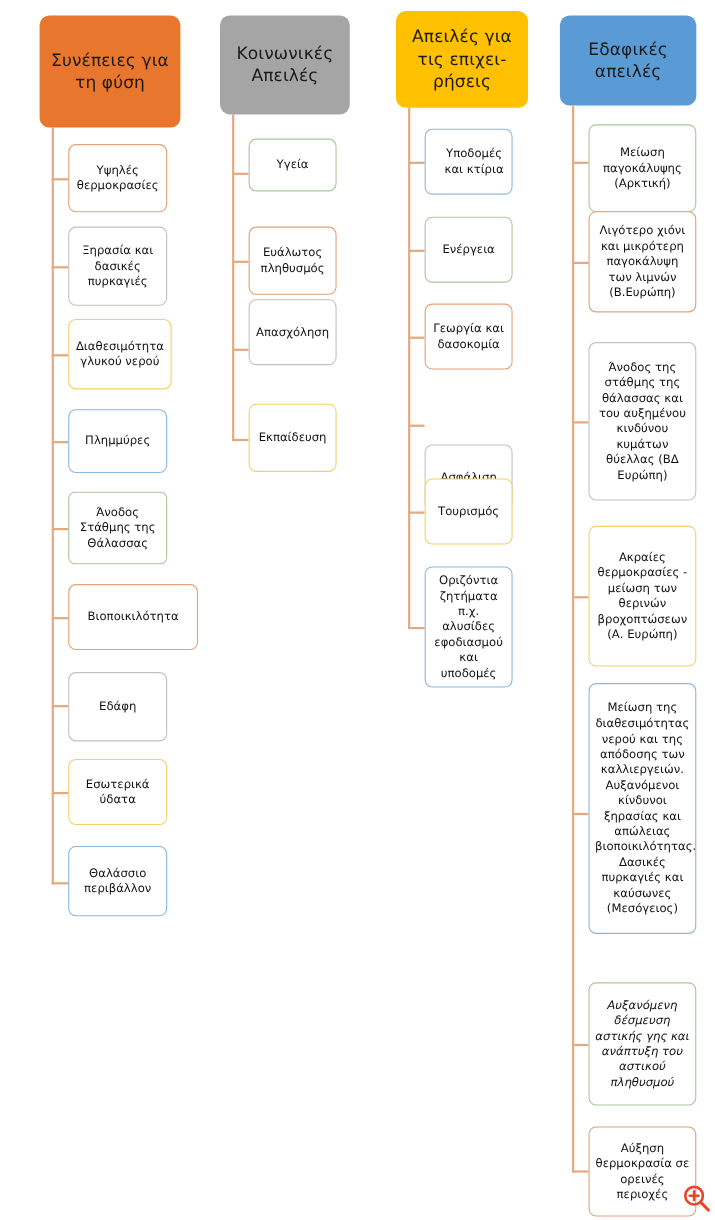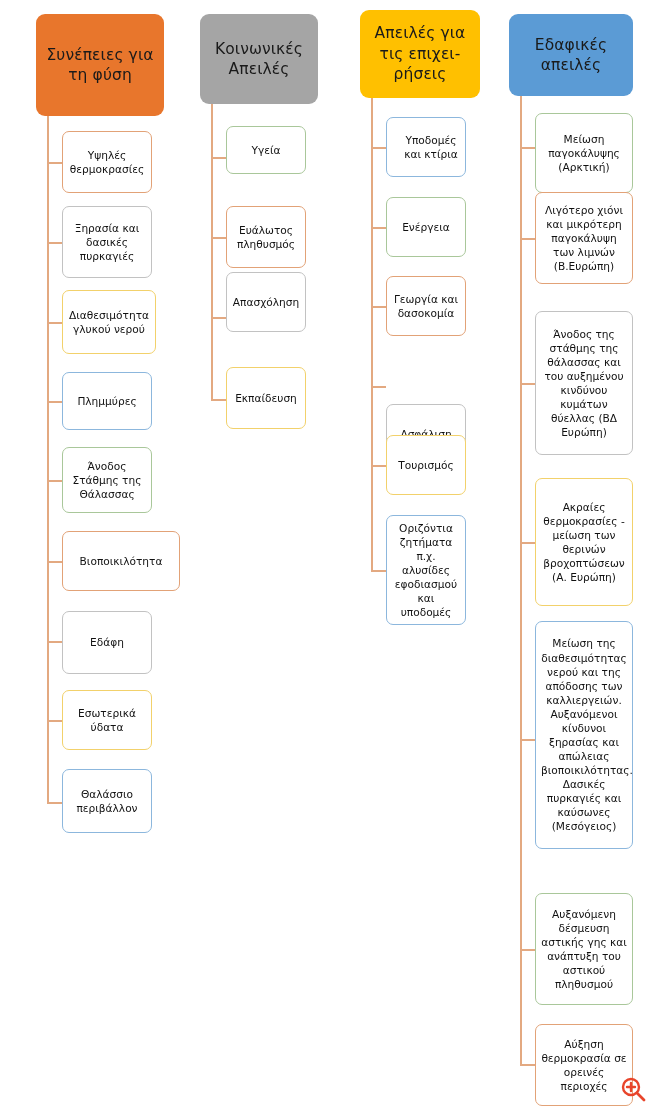--- a/index.html
+++ b/index.html
@@ -110,21 +110,21 @@
     <div class="node bc-yellow" style="left:62px; top:290px; width:94px; height:64px;">
       <span class="txt">Διαθεσιμότητα γλυκού νερού</span>
     </div>
 
     <div class="hline" style="left:47px; top:401px; width:15px;"></div>
     <div class="node bc-blue" style="left:62px; top:372px; width:90px; height:58px;">
       <span class="txt">Πλημμύρες</span>
     </div>
 
     <div class="hline" style="left:47px; top:480px; width:15px;"></div>
-    <div class="node bc-green" style="left:62px; top:447px; width:90px; height:66px;">
+    <div class="node bc-green" style="left:62px; top:447px; width:90px; height:66px;border-radius:6px;">
       <span class="txt">Άνοδος Στάθμης της Θάλασσας</span>
     </div>
 
     <div class="hline" style="left:47px; top:561px; width:15px;"></div>
     <div class="node bc-orange" style="left:62px; top:531px; width:118px; height:60px;">
       <span class="txt">Βιοποικιλότητα</span>
     </div>
 
     <div class="hline" style="left:47px; top:641px; width:15px;"></div>
     <div class="node bc-gray" style="left:62px; top:611px; width:90px; height:63px;">
@@ -234,21 +234,21 @@
     <div class="node bc-yellow" style="left:535px; top:478px; width:98px; height:128px;">
       <span class="txt">Ακραίες θερμοκρασίες - μείωση των θερινών βροχοπτώσεων (Α. Ευρώπη)</span>
     </div>
 
     <div class="hline" style="left:520px; top:739px; width:15px;"></div>
     <div class="node bc-blue" style="left:535px; top:621px; width:98px; height:228px;">
       <span class="txt">Μείωση της διαθεσιμότητας νερού και της απόδοσης των καλλιεργειών. Αυξανόμενοι κίνδυνοι ξηρασίας και απώλειας βιοποικιλότητας. Δασικές πυρκαγιές και καύσωνες (Μεσόγειος)</span>
     </div>
 
     <div class="hline" style="left:520px; top:949px; width:15px;"></div>
-    <div class="node bc-green" style="left:535px; top:893px; width:98px; height:112px;">
+    <div class="node bc-green" style="left:535px; top:893px; width:98px; height:112px;font-style:italic;">
       <span class="txt">Αυξανόμενη δέσμευση αστικής γης και ανάπτυξη του αστικού πληθυσμού</span>
     </div>
 
     <div class="hline" style="left:520px; top:1064px; width:15px;"></div>
     <div class="node bc-orange" style="left:535px; top:1024px; width:98px; height:82px;">
       <span class="txt">Αύξηση θερμοκρασία σε ορεινές περιοχές</span>
     </div>
   </div>
 
   <div class="magnifier" style="left:620px; top:1076px;">

